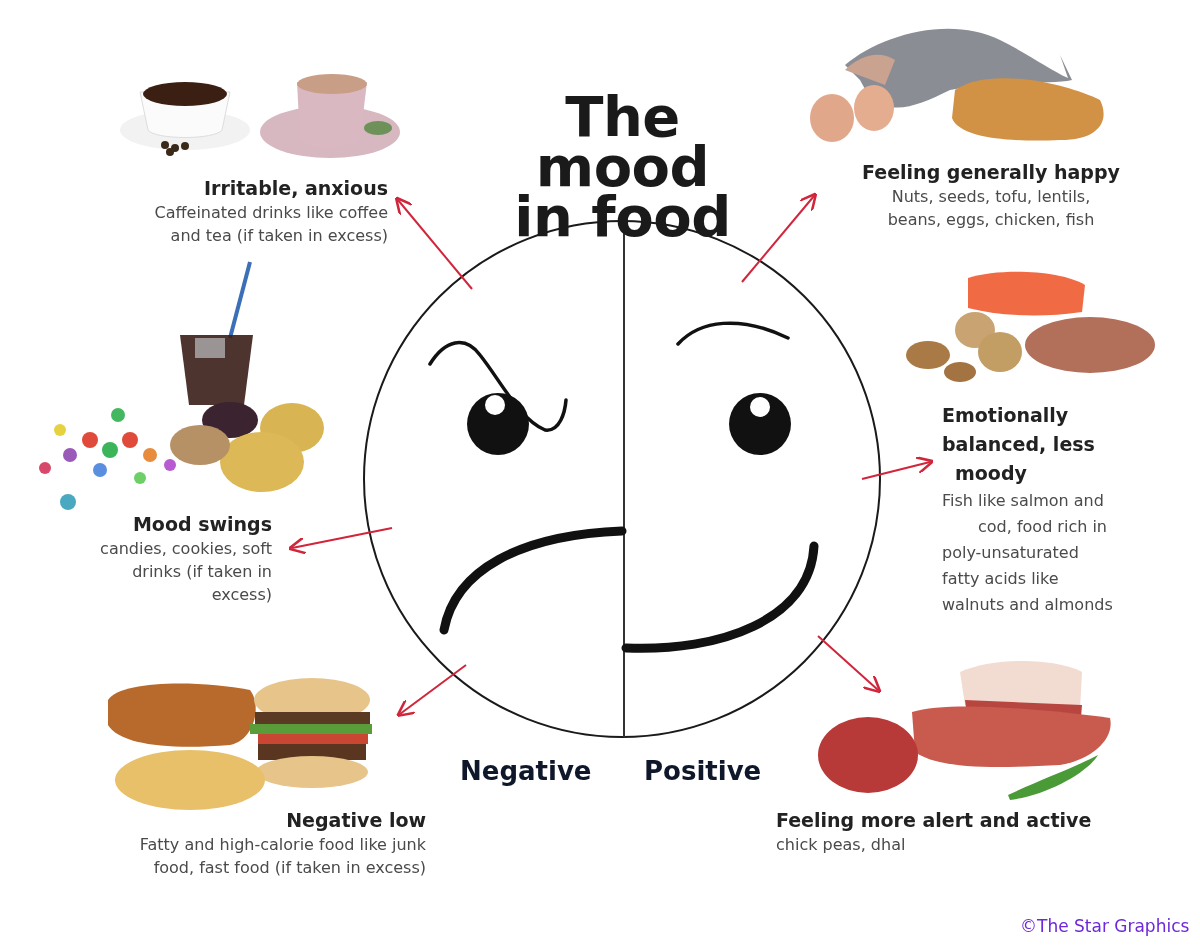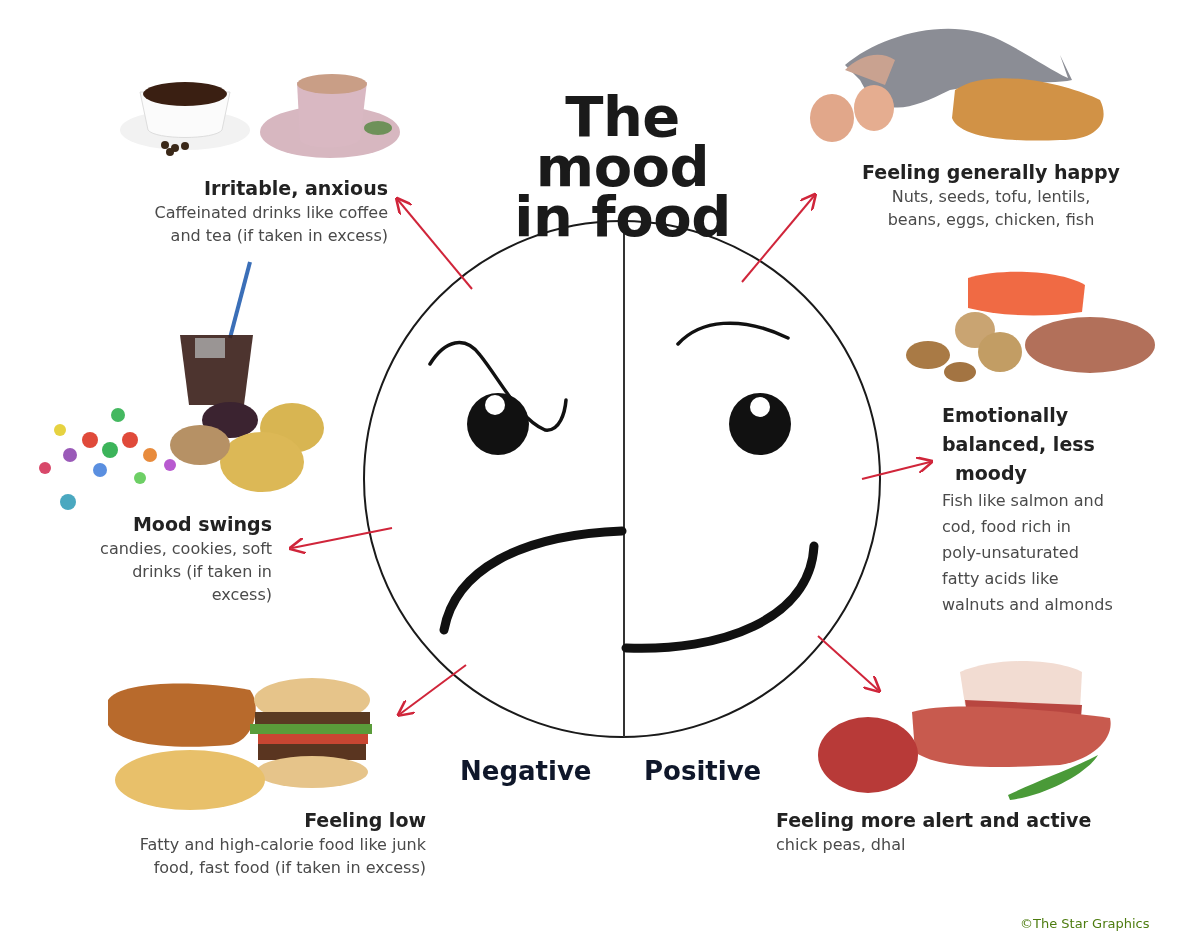--- a/index.html
+++ b/index.html
@@ -3,21 +3,21 @@
   <meta charset="utf-8">
   <style>
     html, body { margin: 0; padding: 0; background: #ffffff; }
     body { width: 1200px; height: 949px; position: relative; overflow: hidden; font-family: "DejaVu Sans", sans-serif; color: #2b2b2b; }
     .abs { position: absolute; }
     .title { left: 480px; top: 92px; width: 285px; text-align: center; font-weight: bold; font-size: 56px; line-height: 50px; color: #1a1a1a; letter-spacing: -0.5px; }
     .head { font-weight: bold; font-size: 19px; line-height: 25px; color: #222; }
     .desc { font-size: 16px; line-height: 23px; color: #4a4a4a; }
     .right-align { text-align: right; }
     .axis-label { font-weight: bold; font-size: 26px; color: #0f172a; margin-top: 8px; }
-    .credit { font-size: 13px; color: #4d7c0f; }
+    .credit { font-size: 17px; color: #6d28d9; }
     svg.full { position: absolute; left: 0; top: 0; }
   </style>
 </head>
 <body>
 
 <svg class="full" width="1200" height="949" viewBox="0 0 1200 949">
   <defs>
     <marker id="ah" viewBox="0 0 10 10" refX="8" refY="5" markerWidth="8" markerHeight="8" orient="auto-start-reverse">
       <path d="M0,0 L10,5 L0,10" fill="none" stroke="#d0253a" stroke-width="1.6"></path>
     </marker>
@@ -148,31 +148,31 @@
   <div class="desc">candies, cookies, soft</div>
   <div class="desc">drinks (if taken in</div>
   <div class="desc">excess)</div>
 </div>
 
 <div class="abs" style="left:942px; top:401px; width:230px;">
   <div class="head" style="line-height:29px;">Emotionally</div>
   <div class="head" style="line-height:29px;">balanced, less</div>
   <div class="head" style="line-height:29px;margin-left:13px;">moody</div>
   <div class="desc" style="line-height:26px;">Fish like salmon and</div>
-  <div class="desc" style="line-height:26px;">cod, food rich in</div>
+  <div class="desc" style="line-height:26px;margin-left:36px;">cod, food rich in</div>
   <div class="desc" style="line-height:26px;">poly-unsaturated</div>
   <div class="desc" style="line-height:26px;">fatty acids like</div>
   <div class="desc" style="line-height:26px;">walnuts and almonds</div>
 </div>
 
 <div class="abs axis-label" style="left:460px; top:748px;">Negative</div>
 <div class="abs axis-label" style="left:644px; top:748px;">Positive</div>
 
 <div class="abs right-align" style="left:50px; top:808px; width:376px;">
-  <div class="head">Feeling low</div>
+  <div class="head">Negative low</div>
   <div class="desc">Fatty and high-calorie food like junk</div>
   <div class="desc">food, fast food (if taken in excess)</div>
 </div>
 
 <div class="abs" style="left:776px; top:808px; width:380px;">
   <div class="head">Feeling more alert and active</div>
   <div class="desc">chick peas, dhal</div>
 </div>
 
 <div class="abs credit" style="left:1020px; top:916px;">©The Star Graphics</div>

